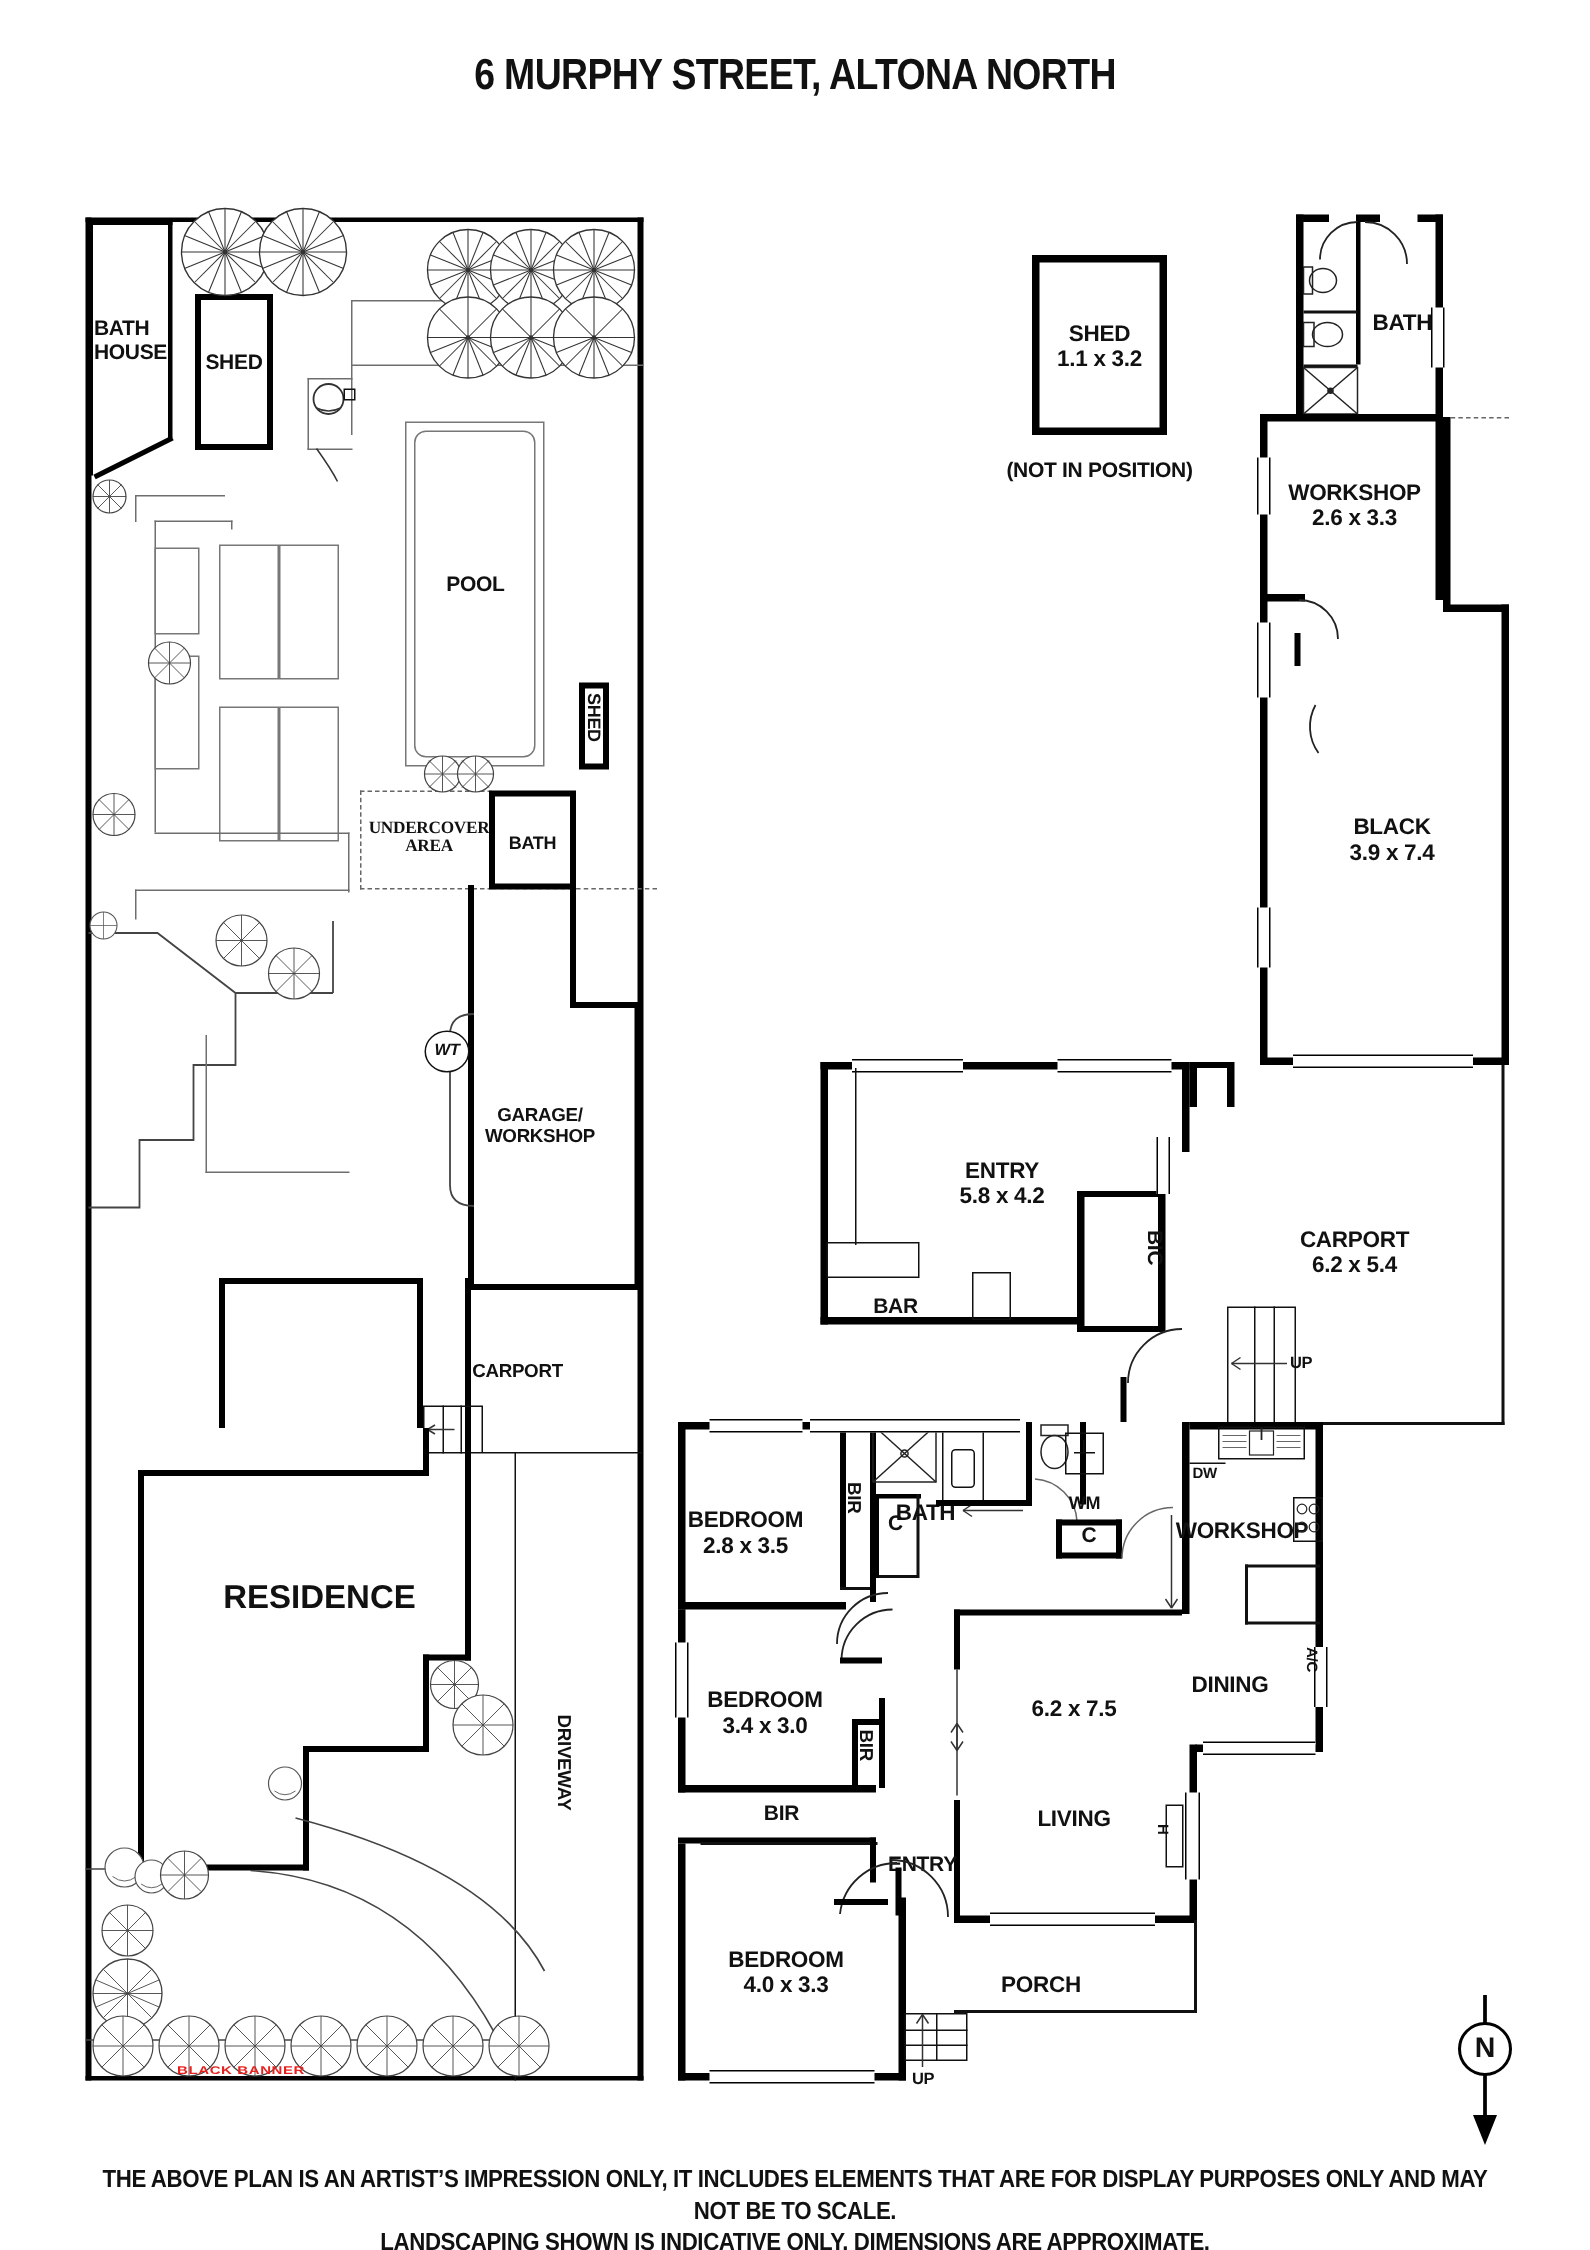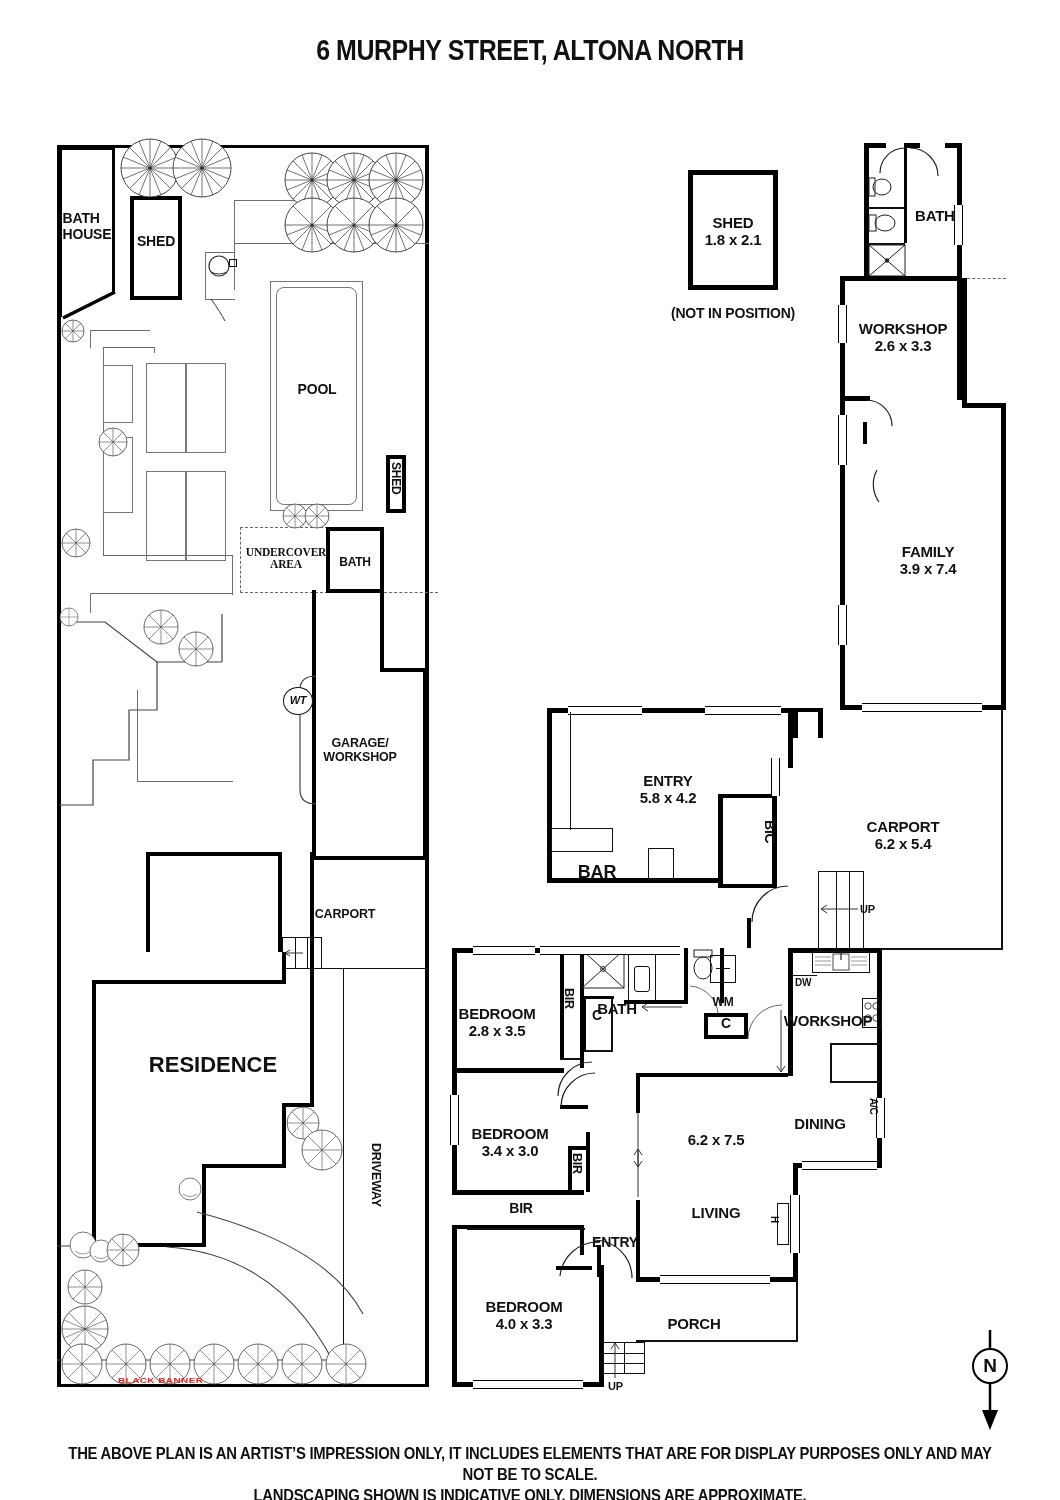--- a/index.html
+++ b/index.html
@@ -610,21 +610,21 @@
   </svg>
 
   <div id="watermark">BLACK BANNER</div>
 </div>
 
 <div>
 
   <div class="thick" style="left:688px;top:170px;width:90px;height:120px;"></div>
   <div class="lbl c" style="left:733px;top:214px;text-align:center;font-size:15px;">
     <b>SHED</b>
-    <b class="dim">1.8 x 2.1</b>
+    <b class="dim">1.1 x 3.2</b>
   </div>
   <div class="lbl c" style="left:733px;top:305px;font-size:14px;">(NOT IN POSITION)</div>
 
   <div class="w" style="left:864px;top:143px;width:5px;height:133px;"></div>
   <div class="w" style="left:864px;top:143px;width:22px;height:5px;"></div>
   <div class="w" style="left:904px;top:143px;width:16px;height:5px;"></div>
   <div class="w" style="left:945px;top:143px;width:17px;height:5px;"></div>
   <div class="w" style="left:957px;top:143px;width:5px;height:133px;"></div>
   <div class="w" style="left:904px;top:148px;width:3px;height:95px;"></div>
   <div class="wt" style="left:869px;top:207px;width:36px;height:2px;"></div>
@@ -677,38 +677,38 @@
   <div class="w" style="left:962px;top:403px;width:44px;height:5px;"></div>
   <div class="w" style="left:1001px;top:403px;width:5px;height:307px;"></div>
   <div class="w" style="left:840px;top:705px;width:166px;height:5px;"></div>
   <div class="winv" style="left:838px;top:415px;width:7px;height:50px;"></div>
   <div class="winv" style="left:838px;top:605px;width:7px;height:40px;"></div>
   <div class="win" style="left:862px;top:703px;width:120px;height:7px;"></div>
   <svg style="left:845px;top:470px;width:34px;height:34px;">
     <path d="M0 0 A30 30 0 0 1 -2 32" transform="translate(32,0) scale(-1,1)" fill="none" stroke="#222" stroke-width="1.2"></path>
   </svg>
   <div class="lbl c" style="left:928px;top:543px;text-align:center;font-size:15px;">
-    <b>FAMILY</b>
+    <b>BLACK</b>
     <b class="dim">3.9 x 7.4</b>
   </div>
 
   <div class="w" style="left:547px;top:708px;width:5px;height:175px;"></div>
   <div class="w" style="left:547px;top:708px;width:246px;height:5px;"></div>
   <div class="w" style="left:788px;top:708px;width:5px;height:60px;"></div>
   <div class="w" style="left:547px;top:878px;width:172px;height:5px;"></div>
   <div class="win" style="left:568px;top:706px;width:74px;height:7px;"></div>
   <div class="win" style="left:705px;top:706px;width:76px;height:7px;"></div>
   <div class="lbl c" style="left:668px;top:772px;text-align:center;font-size:15px;">
     <b>ENTRY</b>
     <b class="dim">5.8 x 4.2</b>
   </div>
 
   <div class="box" style="left:551px;top:828px;width:62px;height:24px;"></div>
   <div class="wt" style="left:570px;top:712px;width:1px;height:118px;"></div>
-  <div class="lbl c" style="left:597px;top:862px;font-size:18px;">BAR</div>
+  <div class="lbl c" style="left:597px;top:862px;font-size:14px;">BAR</div>
   <div class="box" style="left:648px;top:848px;width:26px;height:32px;"></div>
 
   <div class="w" style="left:718px;top:794px;width:5px;height:94px;"></div>
   <div class="w" style="left:718px;top:794px;width:58px;height:4px;"></div>
   <div class="w" style="left:718px;top:884px;width:58px;height:4px;"></div>
   <div class="w" style="left:772px;top:765px;width:5px;height:123px;"></div>
   <div class="winv" style="left:771px;top:758px;width:7px;height:38px;"></div>
   <div class="lbl" style="left:762px;top:820px;font-size:14px;writing-mode:vertical-rl;">BIC</div>
 
   <div class="w" style="left:793px;top:708px;width:5px;height:30px;"></div>

